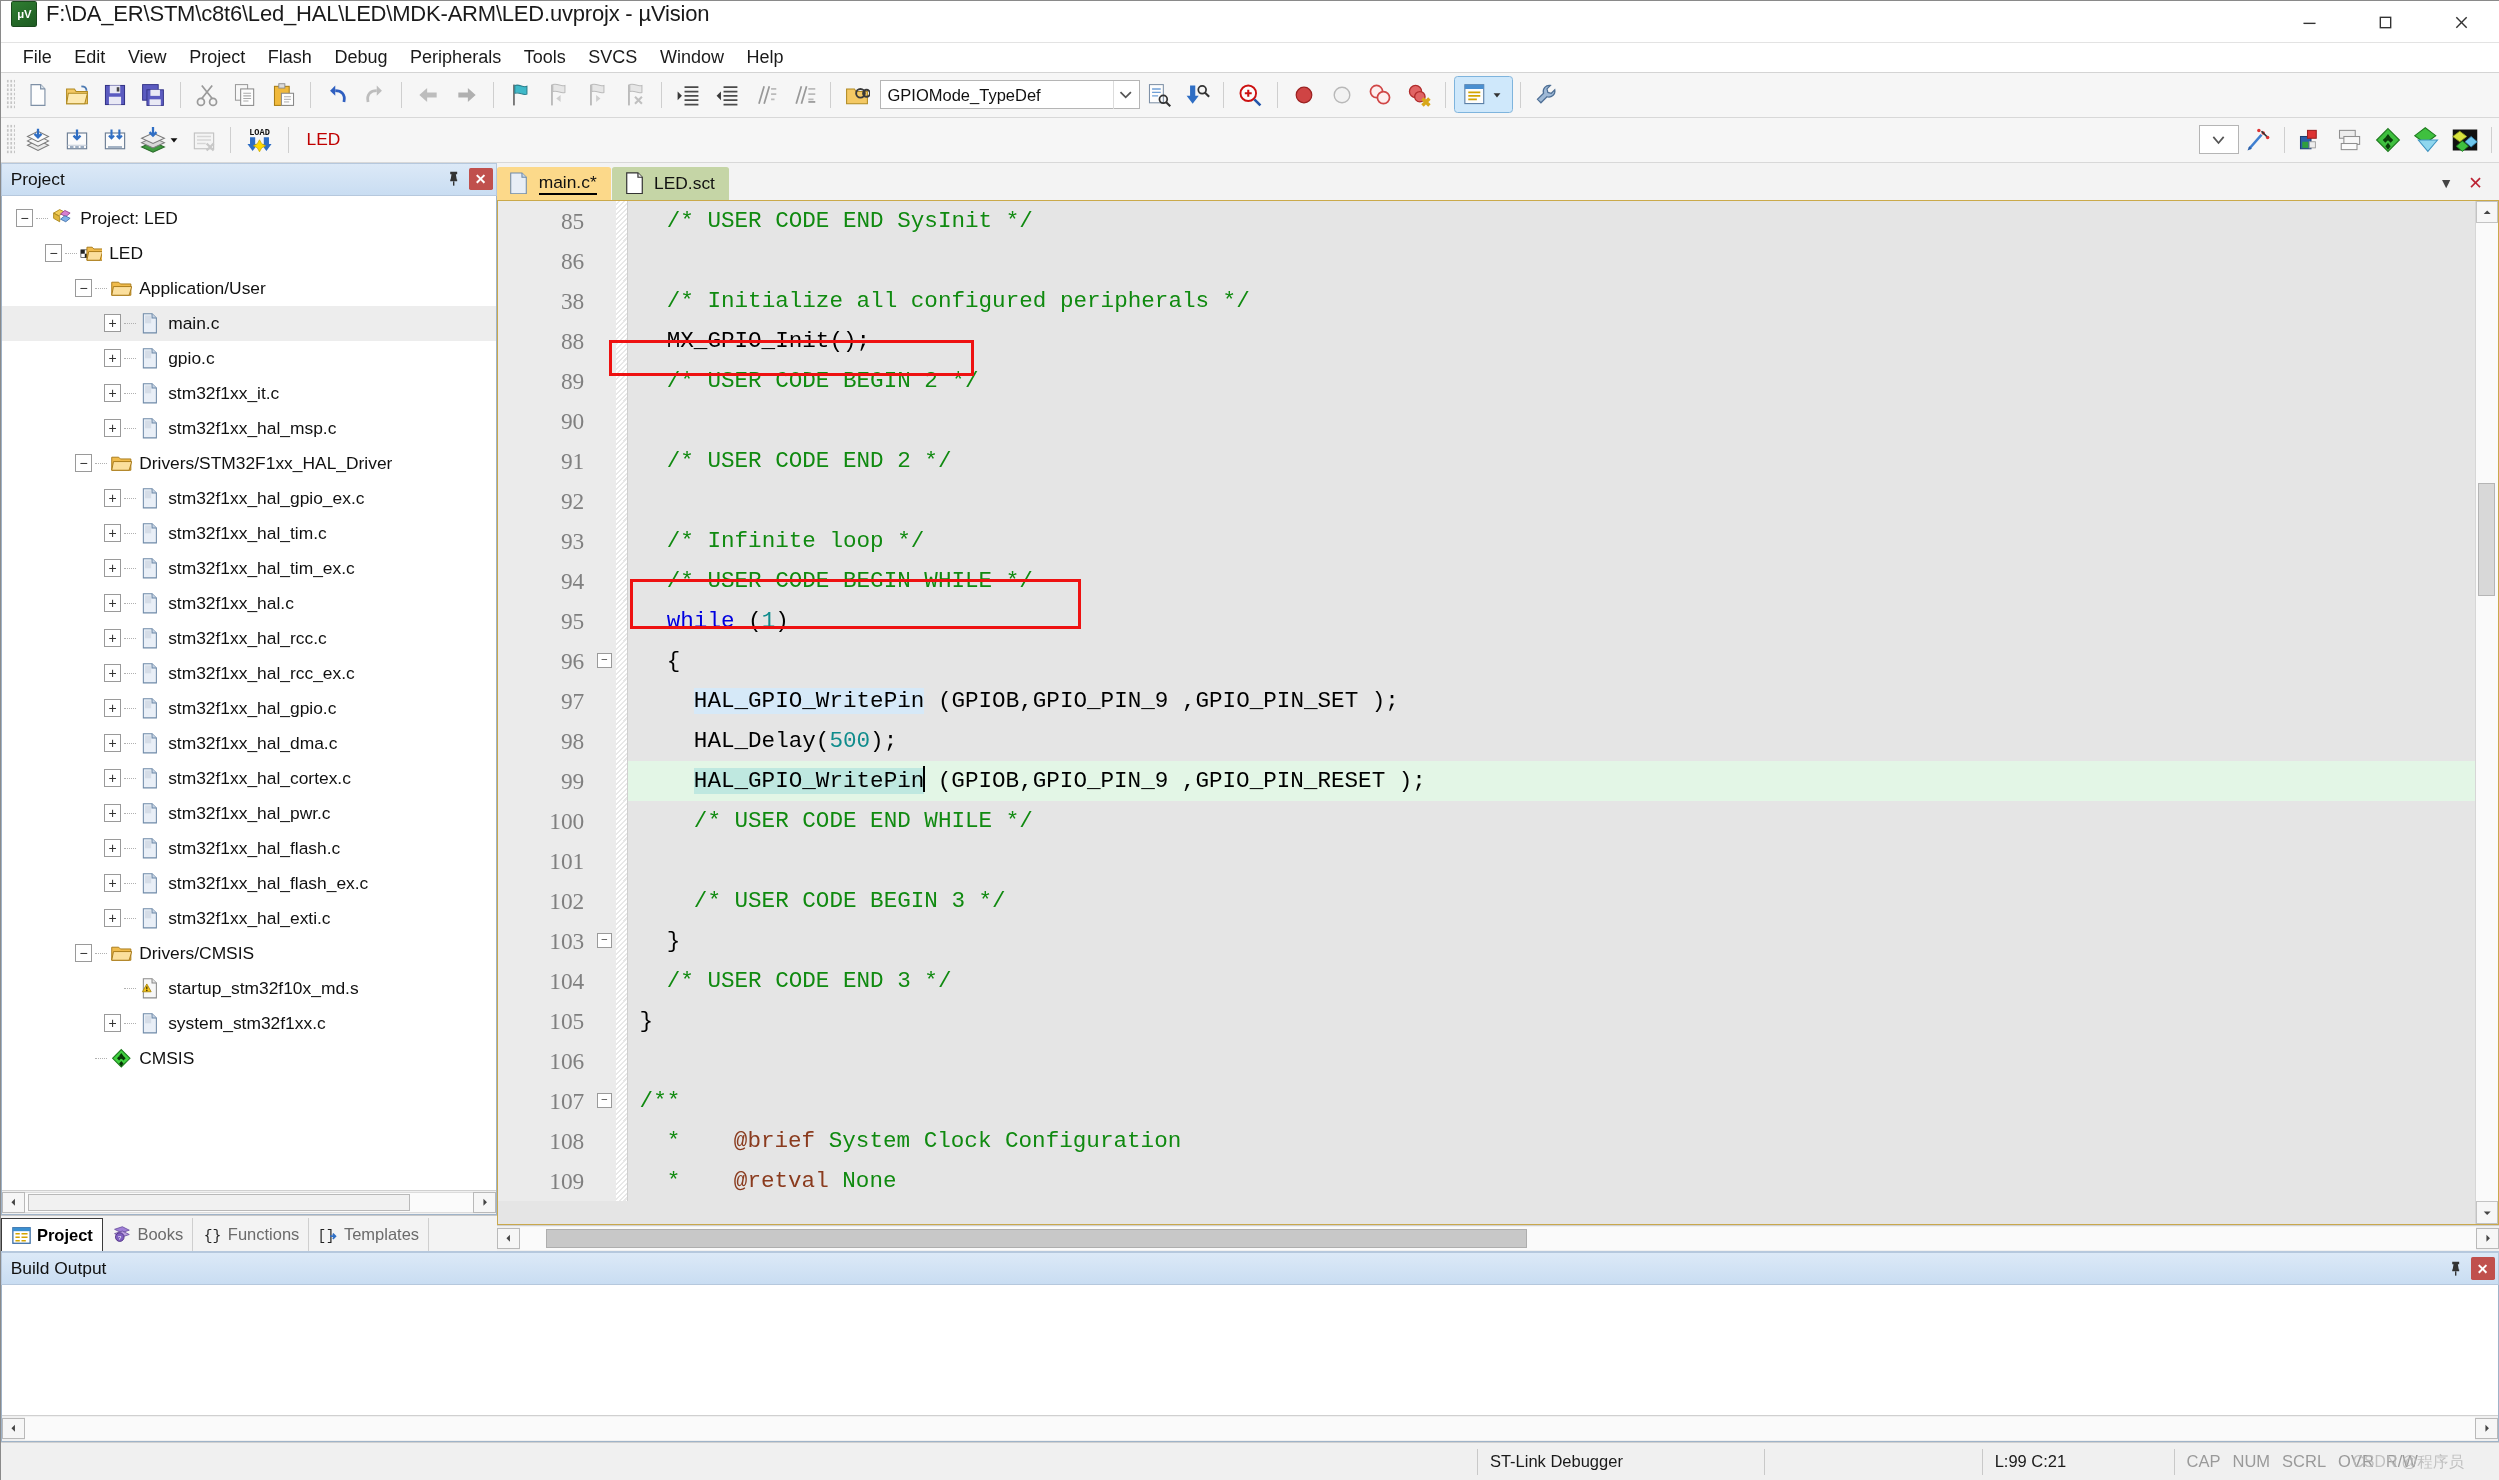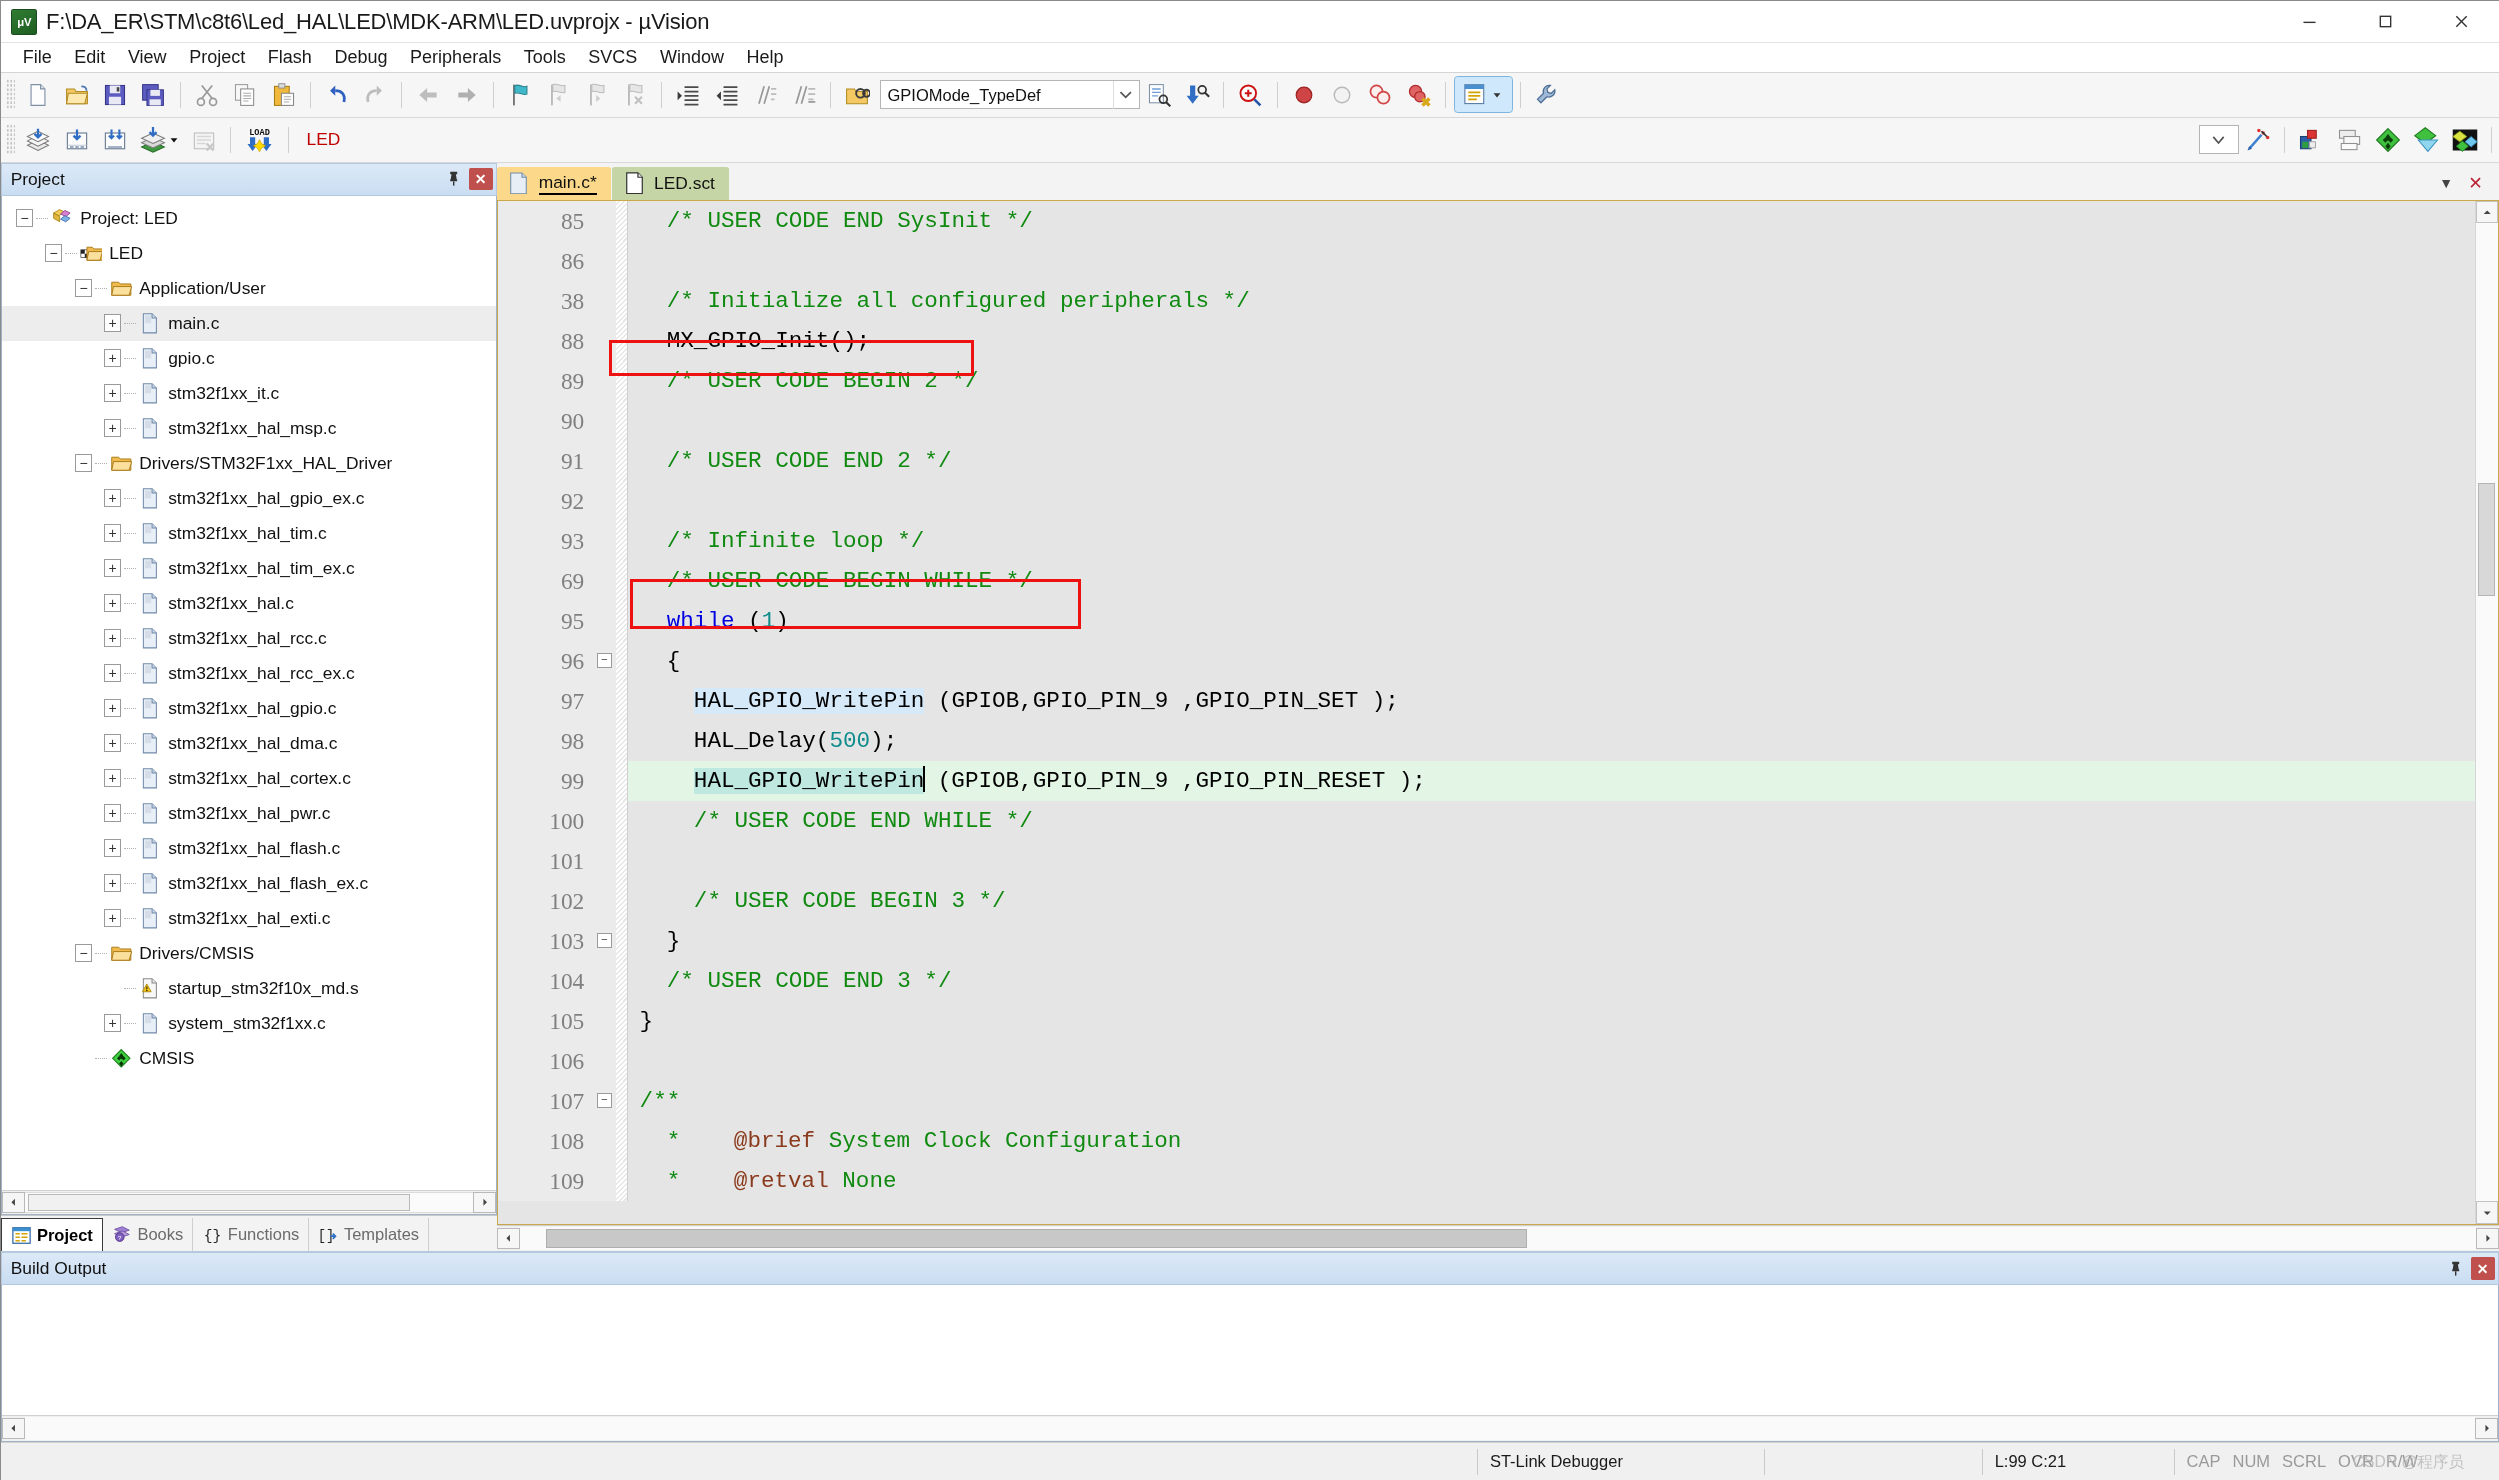--- a/index.html
+++ b/index.html
@@ -8,21 +8,21 @@
     width: 2500px; height: 1481px;
     font-family: "Liberation Sans", sans-serif;
     background: #ffffff;
     overflow: hidden;
     -webkit-font-smoothing: antialiased;
   }
   .app { width:2500px; height:1481px; display:flex; flex-direction:column;
          border:0.9px solid #8a8a8a; background:#f0f0f0; }
 
   
-  .titlebar { height:42px; background:#ffffff; display:flex; align-items:center;
+  .titlebar { height:42px; background:#ffffff; display:flex; 
               border-bottom:0.9px solid #e3e3e3; flex:0 0 42px; }
   .app-icon { width:26px; height:26px; margin-left:10.4px; margin-right:8.7px;
               background:linear-gradient(150deg,#2f7d32,#1e5c22); border:0.9px solid #1a4a1d;
               border-radius:1.7px; position:relative; }
   .app-icon::after { content:"\03BCV"; position:absolute; inset:0; color:#fff;
               font-size:11.3px; font-weight:bold; display:flex; align-items:center;
               justify-content:center; font-family:"Liberation Sans",sans-serif; }
   .title-text { font-size:22px; color:#1a1a1a; letter-spacing:-0.2px; }
   .win-btns { margin-left:auto; display:flex; height:42px; }
   .win-btn { width:76px; height:42px; display:flex; align-items:center; justify-content:center;
@@ -975,21 +975,21 @@
           <div class="codeflow">
               <div class="cline"><div class="gutter">85</div><div class="foldcol"></div><div class="stripe"></div><div class="ctext"><span>  </span><span class="cmt">/* USER CODE END SysInit */</span></div></div>
               <div class="cline"><div class="gutter">86</div><div class="foldcol"></div><div class="stripe"></div><div class="ctext"></div></div>
               <div class="cline"><div class="gutter">38</div><div class="foldcol"></div><div class="stripe"></div><div class="ctext"><span>  </span><span class="cmt">/* Initialize all configured peripherals */</span></div></div>
               <div class="cline"><div class="gutter">88</div><div class="foldcol"></div><div class="stripe"></div><div class="ctext"><span>  MX_GPIO_Init();</span></div></div>
               <div class="cline"><div class="gutter">89</div><div class="foldcol"></div><div class="stripe"></div><div class="ctext"><span>  </span><span class="cmt">/* USER CODE BEGIN 2 */</span></div></div>
               <div class="cline"><div class="gutter">90</div><div class="foldcol"></div><div class="stripe"></div><div class="ctext"></div></div>
               <div class="cline"><div class="gutter">91</div><div class="foldcol"></div><div class="stripe"></div><div class="ctext"><span>  </span><span class="cmt">/* USER CODE END 2 */</span></div></div>
               <div class="cline"><div class="gutter">92</div><div class="foldcol"></div><div class="stripe"></div><div class="ctext"></div></div>
               <div class="cline"><div class="gutter">93</div><div class="foldcol"></div><div class="stripe"></div><div class="ctext"><span>  </span><span class="cmt">/* Infinite loop */</span></div></div>
-              <div class="cline"><div class="gutter">69</div><div class="foldcol"></div><div class="stripe"></div><div class="ctext"><span>  </span><span class="cmt">/* USER CODE BEGIN WHILE */</span></div></div>
+              <div class="cline"><div class="gutter">94</div><div class="foldcol"></div><div class="stripe"></div><div class="ctext"><span>  </span><span class="cmt">/* USER CODE BEGIN WHILE */</span></div></div>
               <div class="cline"><div class="gutter">95</div><div class="foldcol"></div><div class="stripe"></div><div class="ctext"><span>  </span><span class="kw">while</span><span> (</span><span class="num">1</span><span>)</span></div></div>
               <div class="cline"><div class="gutter">96</div><div class="foldcol"><span class="foldbox">−</span></div><div class="stripe"></div><div class="ctext"><span>  {</span></div></div>
               <div class="cline"><div class="gutter">97</div><div class="foldcol"></div><div class="stripe"></div><div class="ctext"><span>    </span><span class="wsel">HAL_GPIO_WritePin</span><span> (GPIOB,GPIO_PIN_9 ,GPIO_PIN_SET );</span></div></div>
               <div class="cline"><div class="gutter">98</div><div class="foldcol"></div><div class="stripe"></div><div class="ctext"><span>    HAL_Delay(</span><span class="num">500</span><span>);</span></div></div>
               <div class="cline hl"><div class="gutter">99</div><div class="foldcol"></div><div class="stripe"></div><div class="ctext"><span>    </span><span class="wsel">HAL_GPIO_WritePin</span><span class="caret"></span><span> (GPIOB,GPIO_PIN_9 ,GPIO_PIN_RESET );</span></div></div>
               <div class="cline"><div class="gutter">100</div><div class="foldcol"></div><div class="stripe"></div><div class="ctext"><span>    </span><span class="cmt">/* USER CODE END WHILE */</span></div></div>
               <div class="cline"><div class="gutter">101</div><div class="foldcol"></div><div class="stripe"></div><div class="ctext"></div></div>
               <div class="cline"><div class="gutter">102</div><div class="foldcol"></div><div class="stripe"></div><div class="ctext"><span>    </span><span class="cmt">/* USER CODE BEGIN 3 */</span></div></div>
               <div class="cline"><div class="gutter">103</div><div class="foldcol"><span class="foldbox">−</span></div><div class="stripe"></div><div class="ctext"><span>  }</span></div></div>
               <div class="cline"><div class="gutter">104</div><div class="foldcol"></div><div class="stripe"></div><div class="ctext"><span>  </span><span class="cmt">/* USER CODE END 3 */</span></div></div>

